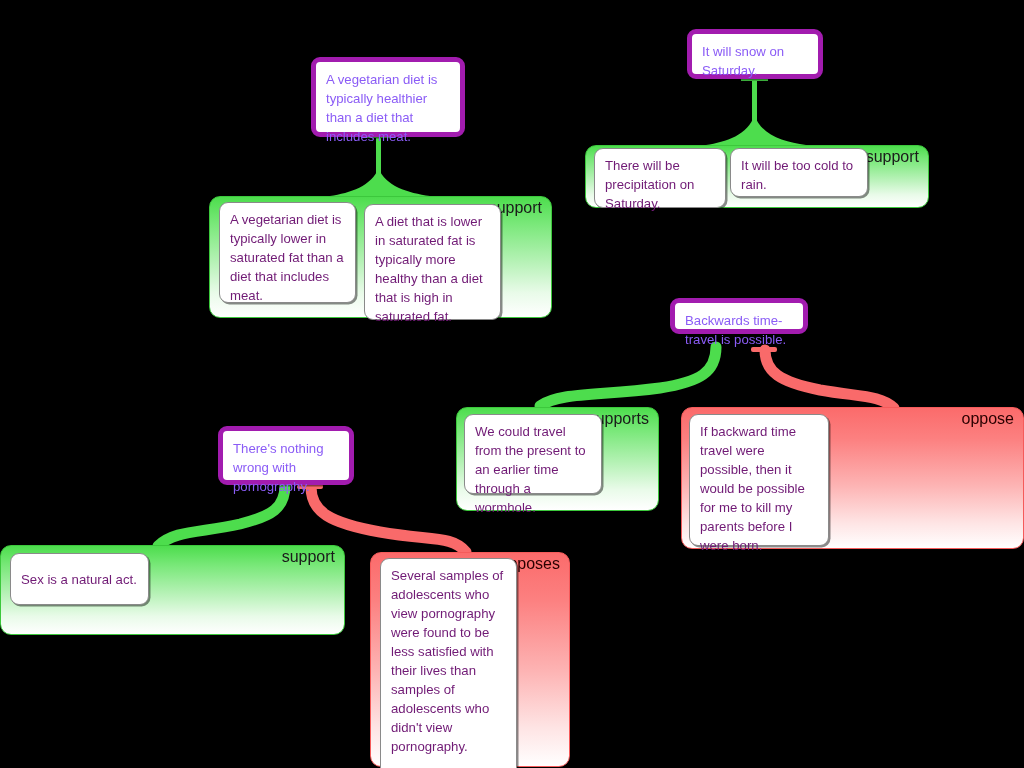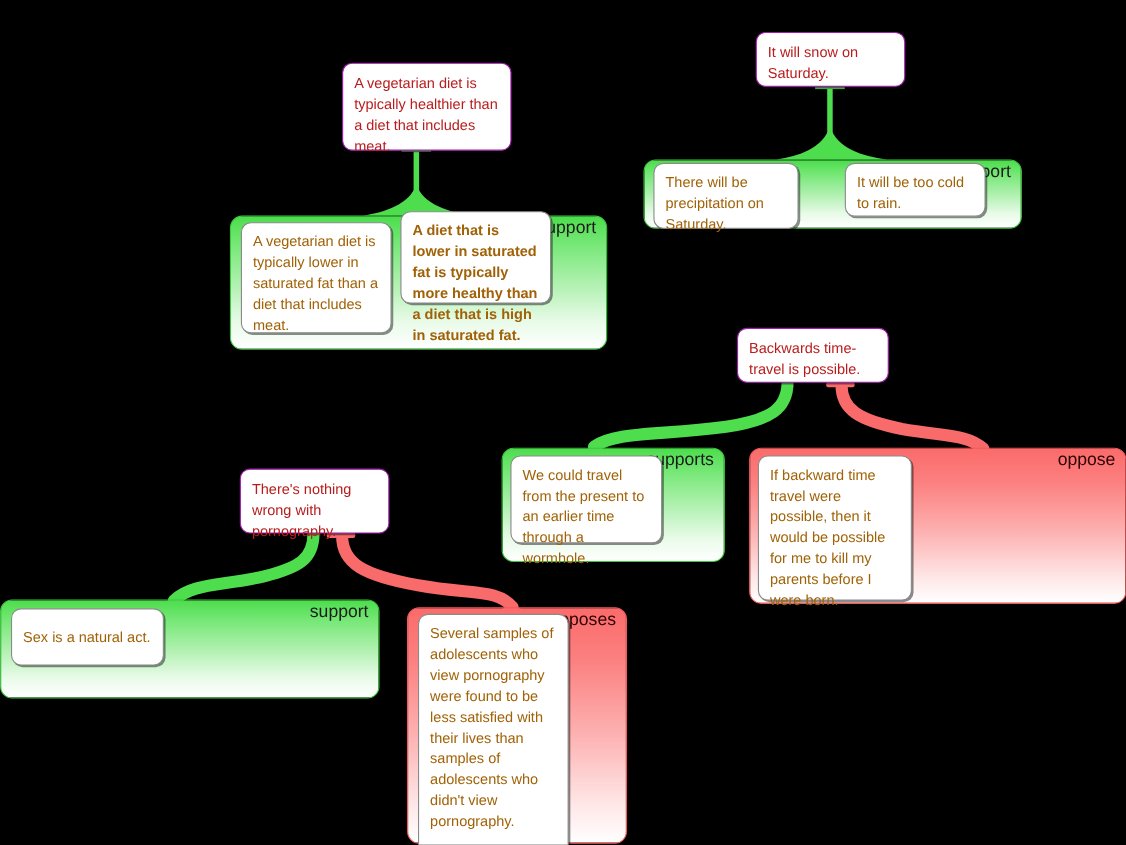--- a/index.html
+++ b/index.html
@@ -27,27 +27,27 @@
     width: 1024px;
     height: 768px;
     pointer-events: none;
   }
 
   
   .claim {
     position: absolute;
     box-sizing: border-box;
     background: #ffffff;
-    border: 1px solid #a21caf;
+    border: 5px solid #a21caf;
     border-radius: 9px;
     box-shadow: 1.5px 1.5px 0px rgba(0,0,0,0.45);
     padding: 8px 10px 8px 10px;
     font-size: 13.2px;
     line-height: 19px;
-    color: #b91c1c;
+    color: #8b5cf6;
     z-index: 5;
   }
 
   
   .group {
     position: absolute;
     box-sizing: border-box;
     border-radius: 11px;
     z-index: 2;
   }
@@ -76,21 +76,21 @@
   .card {
     position: absolute;
     box-sizing: border-box;
     background: #ffffff;
     border: 1px solid #8a8a8a;
     border-radius: 9px;
     box-shadow: 1.5px 1.5px 0px rgba(0,0,0,0.45);
     padding: 7px 9px 7px 10px;
     font-size: 13.2px;
     line-height: 19px;
-    color: #a16207;
+    color: #701a75;
     z-index: 4;
   }
   .card.vcenter {
     display: flex;
     align-items: center;
   }
 </style>
 </head>
 <body>
 
@@ -136,39 +136,39 @@
   <div class="claim" style="left:311px; top:57px; width:154px; height:80px;">
     <span>A vegetarian diet is typically healthier than a diet that includes meat.</span>
   </div>
 
   <div class="group support" style="left:209px; top:196px; width:343px; height:122px;">
     <span class="group-label">support</span>
   </div>
   <div class="card" style="left:219px; top:202px; width:137px; height:101px;">
     <span>A vegetarian diet is typically lower in saturated fat than a diet that includes meat.</span>
   </div>
-  <div class="card" style="left:364px; top:192px; width:137px; height:84px;font-weight:bold;">
+  <div class="card" style="left:364px; top:204px; width:137px; height:116px;">
     <span>A diet that is lower in saturated fat is typically more healthy than a diet that is high in saturated fat.</span>
   </div>
 
   <div class="claim" style="left:687px; top:29px; width:136px; height:50px;">
     <span>It will snow on Saturday.</span>
   </div>
 
   <div class="group support" style="left:585px; top:145px; width:344px; height:63px;">
     <span class="group-label">support</span>
   </div>
   <div class="card" style="left:594px; top:148px; width:132px; height:60px;">
     <span>There will be precipitation on Saturday.</span>
   </div>
-  <div class="card" style="left:768px; top:148px; width:128px; height:49px;">
+  <div class="card" style="left:730px; top:148px; width:138px; height:49px;">
     <span>It will be too cold to rain.</span>
   </div>
 
-  <div class="claim" style="left:670px; top:298px; width:138px; height:50px;">
+  <div class="claim" style="left:670px; top:298px; width:138px; height:36px;">
     <span>Backwards time-travel is possible.</span>
   </div>
 
   <div class="group support" style="left:456px; top:407px; width:203px; height:104px;">
     <span class="group-label">supports</span>
   </div>
   <div class="card" style="left:464px; top:414px; width:138px; height:80px;">
     <span>We could travel from the present to an earlier time through a wormhole.</span>
   </div>
 

